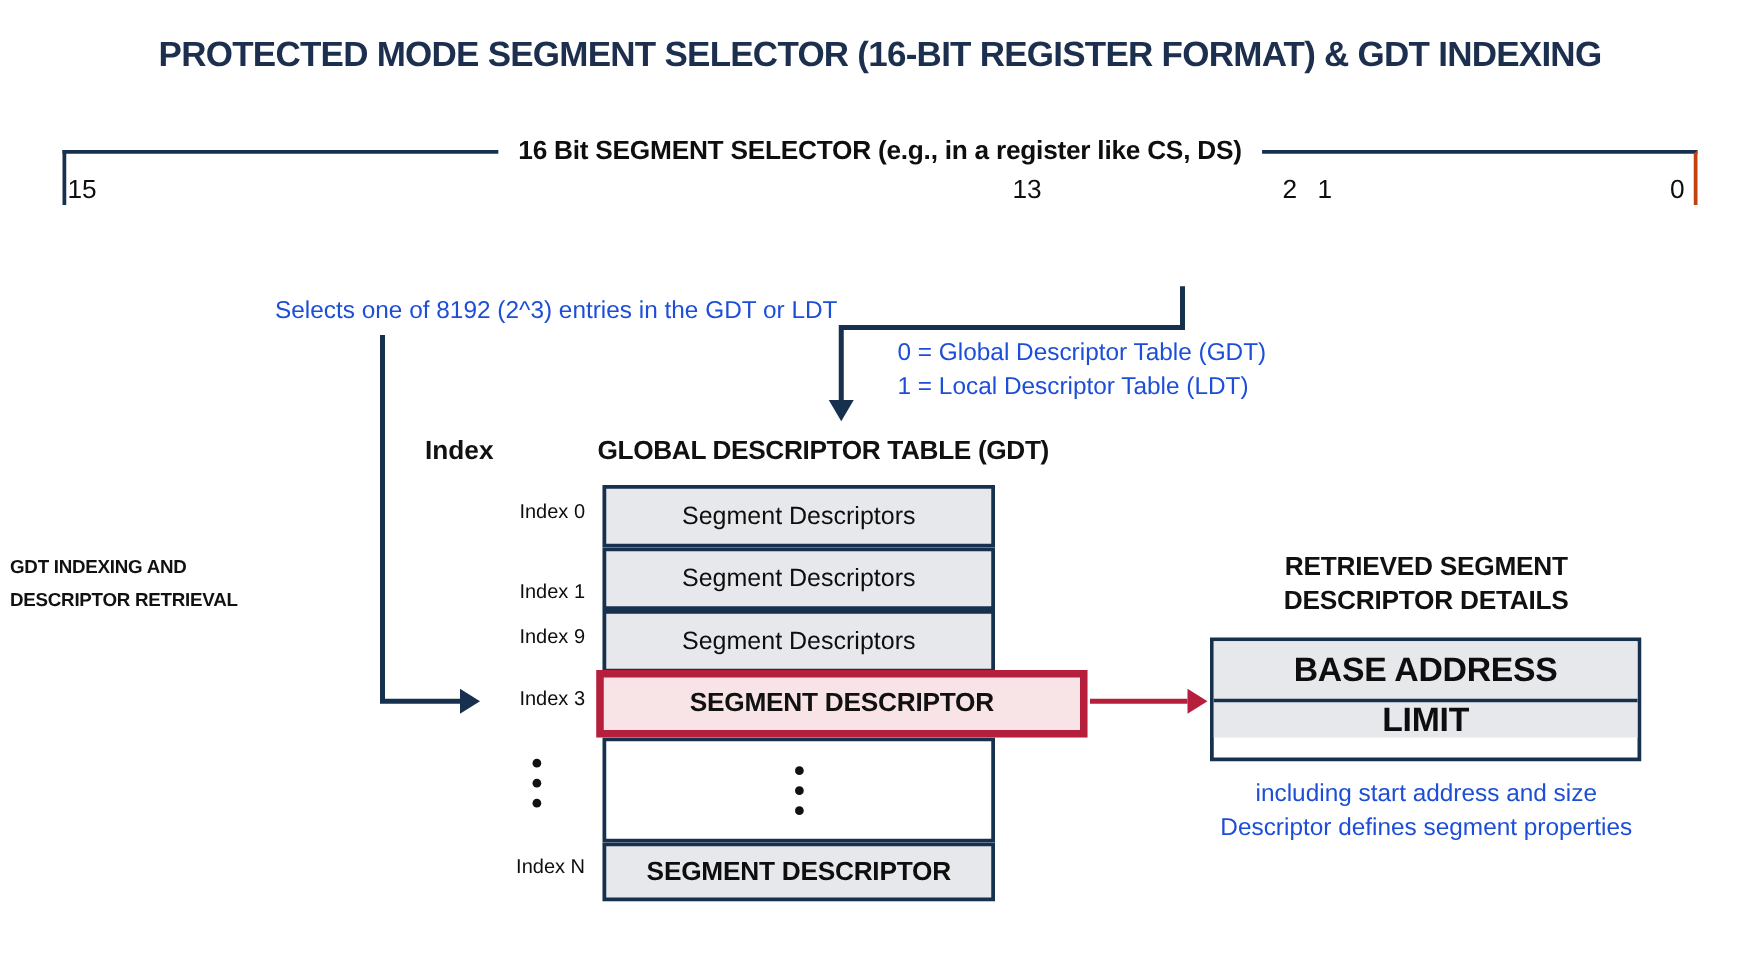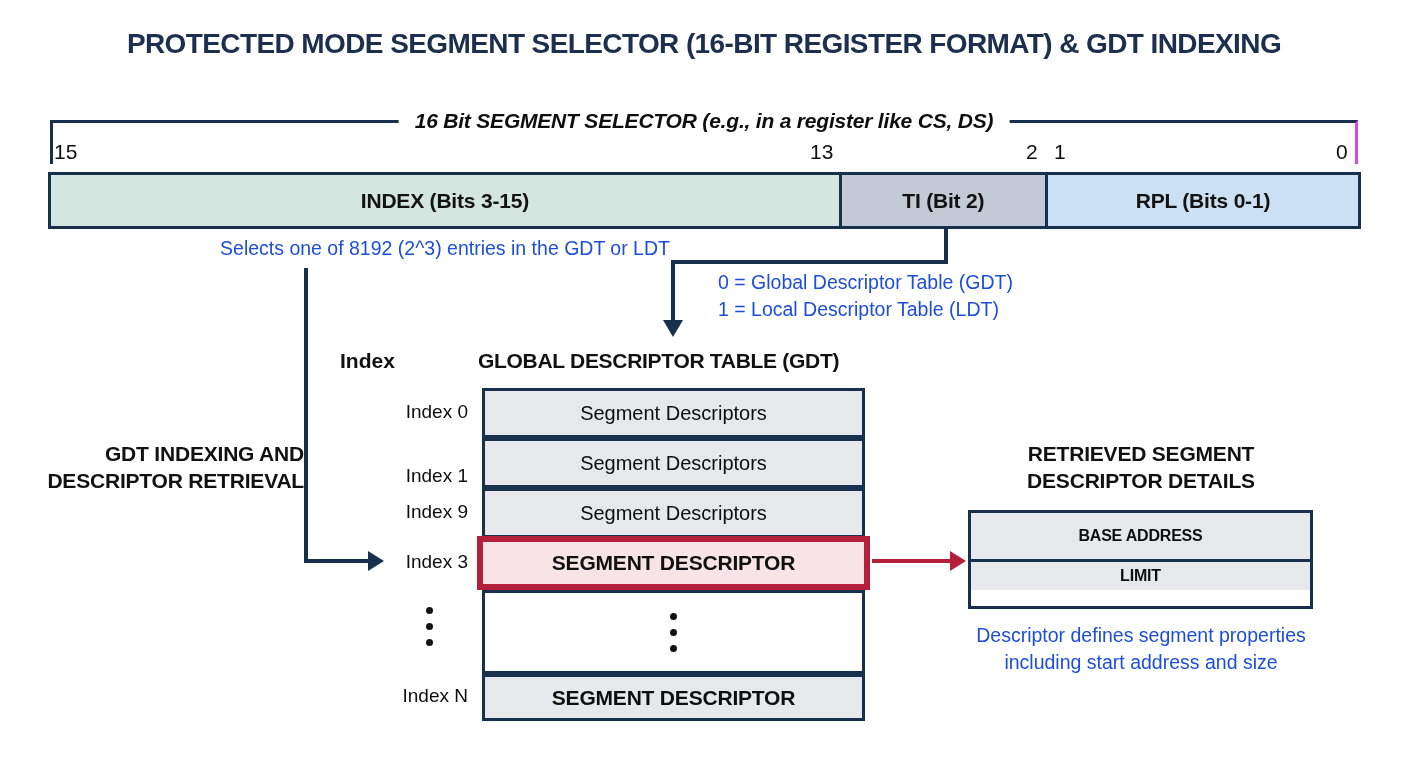--- a/index.html
+++ b/index.html
@@ -10,23 +10,22 @@
 
   .title {
     position:absolute; top:28px; left:0; width:100%; text-align:center;
     font-size:28px; font-weight:700; color:#1c2f4e; letter-spacing:-0.6px;
     white-space:nowrap;
   }
 
   
   .bracket {
     position:absolute; left:50px; top:120px; width:1308px; height:44px;
-    border-top:3px solid #16304e; border-left:3px solid #16304e; border-right:3px solid #d946ef;
+    border-top:3px solid #16304e; border-left:3px solid #16304e; border-right:3px solid #c2410c;
     box-sizing:border-box;
-    font-style:italic;
   }
   .bracket-label {
     position:absolute; left:50%; top:0; transform:translate(-50%,-58%);
     background:#ffffff; padding:0 16px; font-size:21px; font-weight:700;
     white-space:nowrap; color:#0e0e0e; letter-spacing:-0.2px;
   }
 
   .bit { position:absolute; top:140px; font-size:21px; color:#0e0e0e; }
 
   
@@ -52,61 +51,61 @@
   .gdt-colhead {
     position:absolute; left:340px; top:349px; width:128px; 
     font-weight:700; font-size:21px;
   }
   .gdt-tblhead {
     position:absolute; left:478px; top:349px; width:392px; text-align:left;
     font-weight:700; font-size:21px; letter-spacing:-0.3px; white-space:nowrap;
   }
 
   .flow-label {
-    position:absolute; left:8px; top:440px; width:296px; text-align:right;
-    font-weight:700; font-size:21px; line-height:27px; letter-spacing:-0.2px;
+    position:absolute; left:8px; top:440px; width:296px; text-align:left;
+    font-weight:700; font-size:15px; line-height:27px; letter-spacing:-0.2px;
   }
 
   .g-row {
-    position:absolute; left:482px; width:383px; box-sizing:border-box;
+    position:absolute; left:482px; width:314px; box-sizing:border-box;
     background:#e6e8ec; border:3px solid #16304e;
     display:flex; align-items:center; justify-content:center; font-size:20px; color:#0e0e0e;
   }
   .g-r0 { top:388px; height:50px; }
   .g-r1 { top:438px; height:50px; }
   .g-r2 { top:488px; height:50px; }
   .g-hl {
     position:absolute; left:477px; width:393px; top:536px; height:54px; box-sizing:border-box;
     background:#f8e4e7; border:6px solid #b51f3c; z-index:2;
     display:flex; align-items:center; justify-content:center;
     font-weight:700; font-size:21px; letter-spacing:-0.2px;
   }
   .g-dots { top:590px; height:84px; background:#ffffff; }
   .g-rN { top:674px; height:47px; font-weight:700; font-size:21px; letter-spacing:-0.2px; }
 
   .idx {
-    position:absolute; left:338px; width:130px; text-align:right; font-size:19px; color:#0e0e0e;
+    position:absolute; left:338px; width:130px; text-align:right; font-size:16px; color:#0e0e0e;
   }
   .i0 { top:401px; } .i1 { top:465px; } .i2 { top:501px; } .i3 { top:551px; } .iN { top:685px; }
 
   .vdots { position:absolute; display:flex; flex-direction:column; gap:9px; }
   .vdots i { width:7px; height:7px; border-radius:50%; background:#111; }
   .vd-left { left:426px; top:607px; }
 
   .ret-title {
     position:absolute; left:985px; top:440px; width:312px; text-align:center;
     font-weight:700; font-size:21px; line-height:27px; letter-spacing:-0.2px;
   }
   .ret-box {
     position:absolute; left:968px; top:510px; width:345px; height:99px;
     border:3px solid #16304e; box-sizing:border-box;
   }
   .ret-row {
     background:#e6e8ec; display:flex; align-items:center; justify-content:center;
-    font-weight:700; font-size:16px; letter-spacing:-0.2px; color:#0e0e0e;
+    font-weight:700; font-size:27px; letter-spacing:-0.2px; color:#0e0e0e;
   }
   .ret-r1 { height:46px; border-bottom:3px solid #16304e; }
   .ret-r2 { height:28px; }
   .ret-note { position:absolute; left:962px; top:622px; width:358px; text-align:center; line-height:27px; }
 
   svg.overlay { position:absolute; left:0; top:0; width:1408px; height:768px; pointer-events:none; }
 </style>
 </head>
 <body>
 
@@ -117,31 +116,20 @@
   <div class="bracket">
     <span class="bracket-label">16 Bit SEGMENT SELECTOR (e.g., in a register like CS, DS)</span>
   </div>
 
   <span class="bit" style="left:54px">15</span>
   <span class="bit" style="left:810px">13</span>
   <span class="bit" style="left:1026px">2</span>
   <span class="bit" style="left:1054px">1</span>
   <span class="bit" style="left:1336px">0</span>
 
-  <div class="selbar">
-    <div class="field f-index">
-      <span>INDEX (Bits 3-15)</span>
-    </div>
-    <div class="field f-ti">
-      <span>TI (Bit 2)</span>
-    </div>
-    <div class="field f-rpl">
-      <span>RPL (Bits 0-1)</span>
-    </div>
-  </div>
 
   <div class="note index-note">Selects one of 8192 (2^3) entries in the GDT or LDT</div>
 
   <div class="note ti-note">
     <div>0 = Global Descriptor Table (GDT)</div>
     <div>1 = Local Descriptor Table (LDT)</div>
   </div>
 
 
   <div class="gdt-colhead">Index</div>
@@ -188,22 +176,22 @@
 
   <div class="ret-title">
     <div>RETRIEVED SEGMENT</div>
     <div>DESCRIPTOR DETAILS</div>
   </div>
   <div class="ret-box">
     <div class="ret-row ret-r1">BASE ADDRESS</div>
     <div class="ret-row ret-r2">LIMIT</div>
   </div>
   <div class="note ret-note">
+    <div>including start address and size</div>
     <div>Descriptor defines segment properties</div>
-    <div>including start address and size</div>
   </div>
 
   <svg class="overlay" viewBox="0 0 1408 768" xmlns="http://www.w3.org/2000/svg">
     <path d="M946 229 V262 H673 V322" fill="none" stroke="#16304e" stroke-width="4"></path>
     <polygon points="663,320 683,320 673,337" fill="#16304e"></polygon>
     <path d="M306 268 V561 H368" fill="none" stroke="#16304e" stroke-width="4"></path>
     <polygon points="368,551 368,571 384,561" fill="#16304e"></polygon>
     <path d="M872 561 H950" fill="none" stroke="#b51f3c" stroke-width="4"></path>
     <polygon points="950,551 950,571 966,561" fill="#b51f3c"></polygon>
   </svg>

